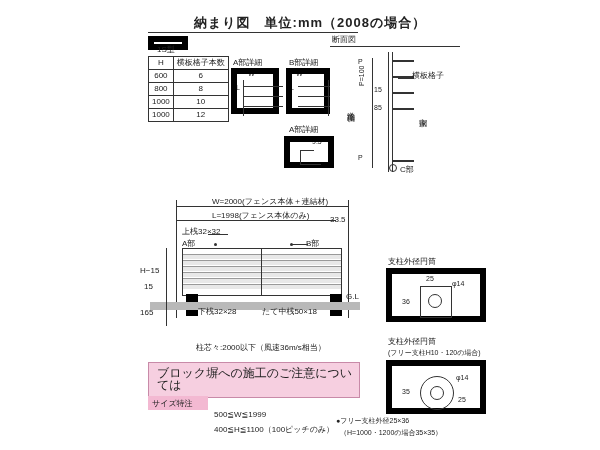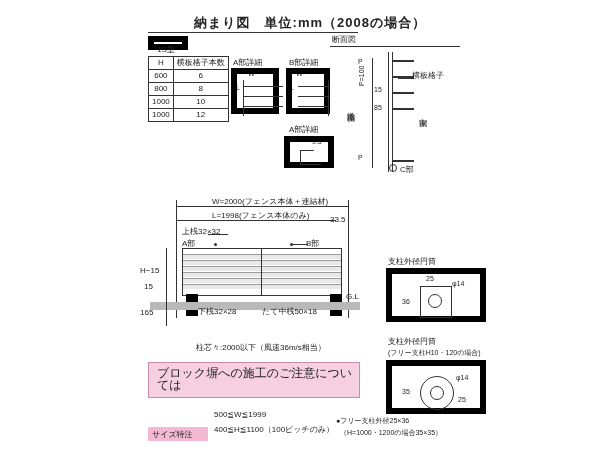--- a/index.html
+++ b/index.html
@@ -179,21 +179,21 @@
     <div class="abs circle" style="left:38px;top:20px;width:14px;height:14px;"></div>
     <div class="abs xs" style="left:10px;top:22px;">35</div>
     <div class="abs xs" style="left:64px;top:8px;">φ14</div>
     <div class="abs xs" style="left:66px;top:30px;">25</div>
   </div>
 
   <div class="abs pink bx" style="left:148px;top:362px;width:212px;height:36px;">
     <div class="abs note" style="left:8px;top:4px;">ブロック塀への施工のご注意については</div>
   </div>
 
-  <div class="abs pinkband" style="left:148px;top:427px;width:60px;height:14px;">
+  <div class="abs pinkband" style="left:148px;top:396px;width:60px;height:14px;">
     <div class="abs sm" style="left:4px;top:2px;">サイズ特注</div>
   </div>
   <div class="abs sm" style="left:214px;top:410px;">500≦W≦1999</div>
   <div class="abs sm" style="left:214px;top:424px;">400≦H≦1100（100ピッチのみ）</div>
 
   <div class="abs xs" style="left:336px;top:416px;">●フリー支柱外径25×36</div>
   <div class="abs xs" style="left:340px;top:428px;">（H=1000・1200の場合35×35）</div>
 
 </div>
 

